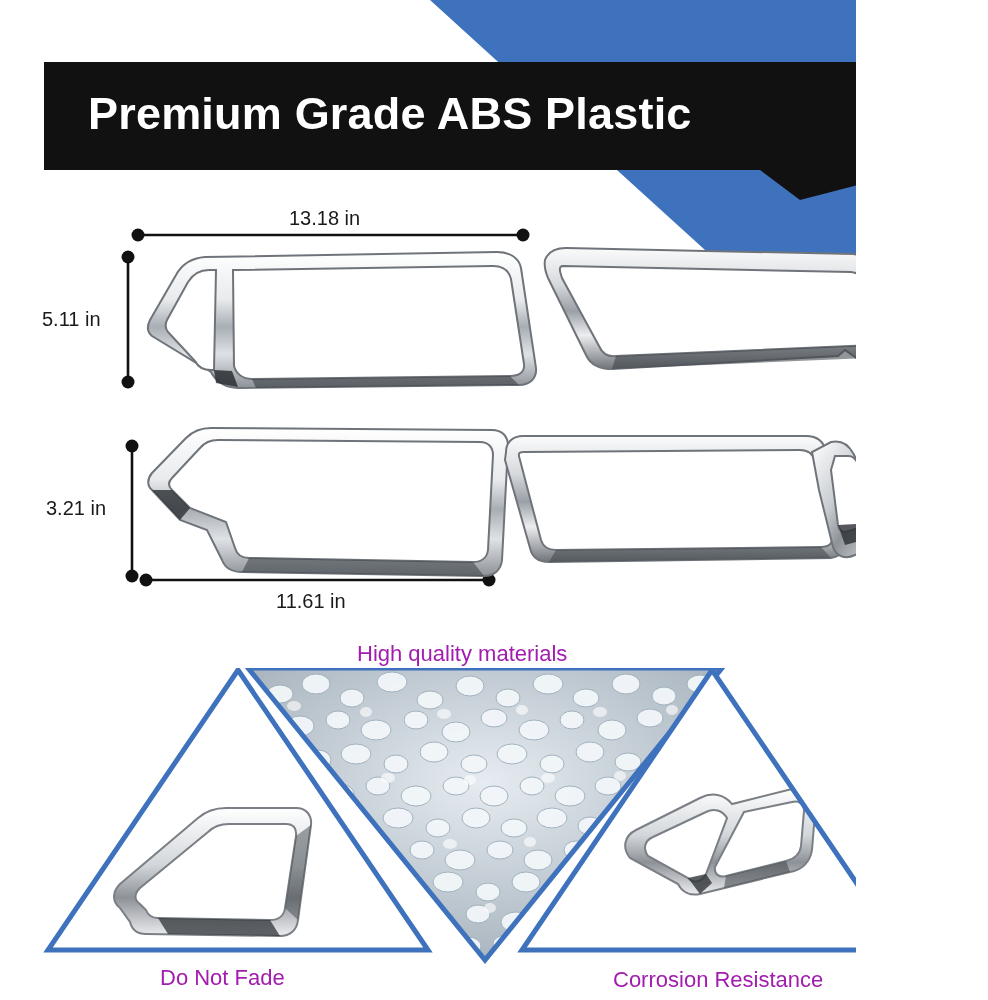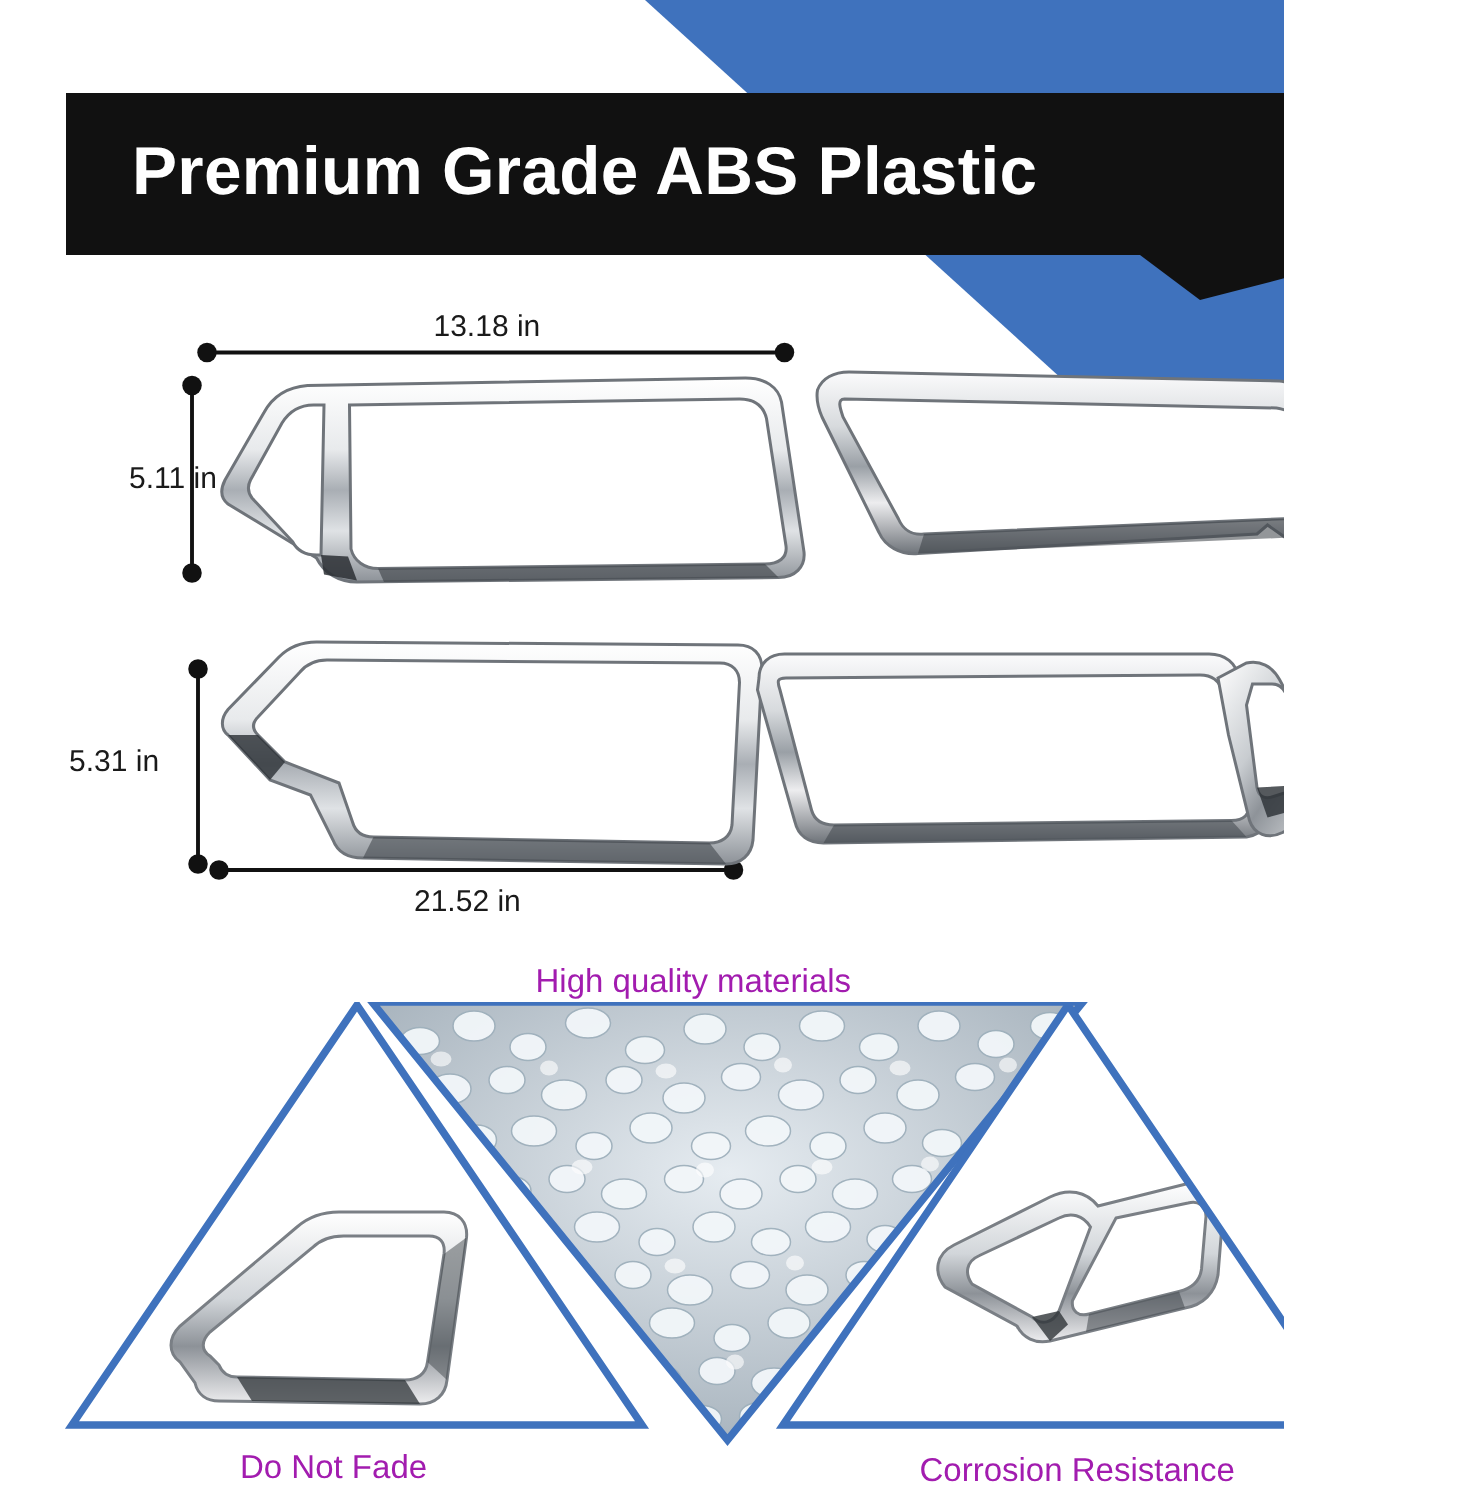--- a/index.html
+++ b/index.html
@@ -22,21 +22,21 @@
   .banner-wrap{position:absolute;left:0;top:0;width:988px;height:200px;}
   .banner-title{
     position:absolute;left:88px;top:88px;
     font-size:45px;font-weight:bold;color:#ffffff;
     letter-spacing:0.2px;white-space:nowrap;
   }
 
   
   .dim-label{position:absolute;color:#1a1a1a;font-size:20px;white-space:nowrap;text-align:center;}
   .dim-w1{left:289px;top:207px;}
-  .dim-h1{left:42px;top:308px;margin-left:44px;}
+  .dim-h1{left:42px;top:308px;}
   .dim-h2{left:46px;top:497px;}
   .dim-w2{left:276px;top:590px;}
 
   
   .cap{position:absolute;color:#a21caf;font-size:22px;white-space:nowrap;}
   .cap-top{left:357px;top:641px;}
   .cap-left{left:160px;top:965px;}
   .cap-right{left:613px;top:967px;text-align:center;}
 
   svg{display:block;}
@@ -152,22 +152,22 @@
                L855,365 C845,370 836,366 833,357 L819,300 L812,262 Z" fill="url(#chromeC)" stroke="#6f747a" stroke-width="2"></path>
       <path d="M835,266 L848,266 C852,266 855,268 857,272 L880,318 C883,325 881,331 874,333
                L849,341 C843,343 839,341 838,335 L831,280 Z" fill="#ffffff" stroke="#6f747a" stroke-width="2"></path>
       <path d="M838,335 L874,333 L881,345 L845,355 Z" fill="#2b2f34" opacity="0.8"></path>
       <path d="M556,360 L821,357 L831,368 L549,372 Z" fill="#3a3f45" opacity="0.5"></path>
     </g>
   </svg>
 
   <div class="dim-label no-sel dim-w1">13.18 in</div>
   <div class="dim-label no-sel dim-h1">5.11 in</div>
-  <div class="dim-label no-sel dim-h2">5.31 in</div>
-  <div class="dim-label no-sel dim-w2">21.52 in</div>
+  <div class="dim-label no-sel dim-h2">3.21 in</div>
+  <div class="dim-label no-sel dim-w2">11.61 in</div>
 
   <svg width="988" height="330" viewBox="0 0 988 330" style="position:absolute;left:0;top:668px;">
 
     <defs>
       <clipPath id="triLeft">
           <polygon points="238,2 428,282 48,282"></polygon>
         </clipPath>
       <clipPath id="triMid">
           <polygon points="248,0 722,0 485,292"></polygon>
         </clipPath>

